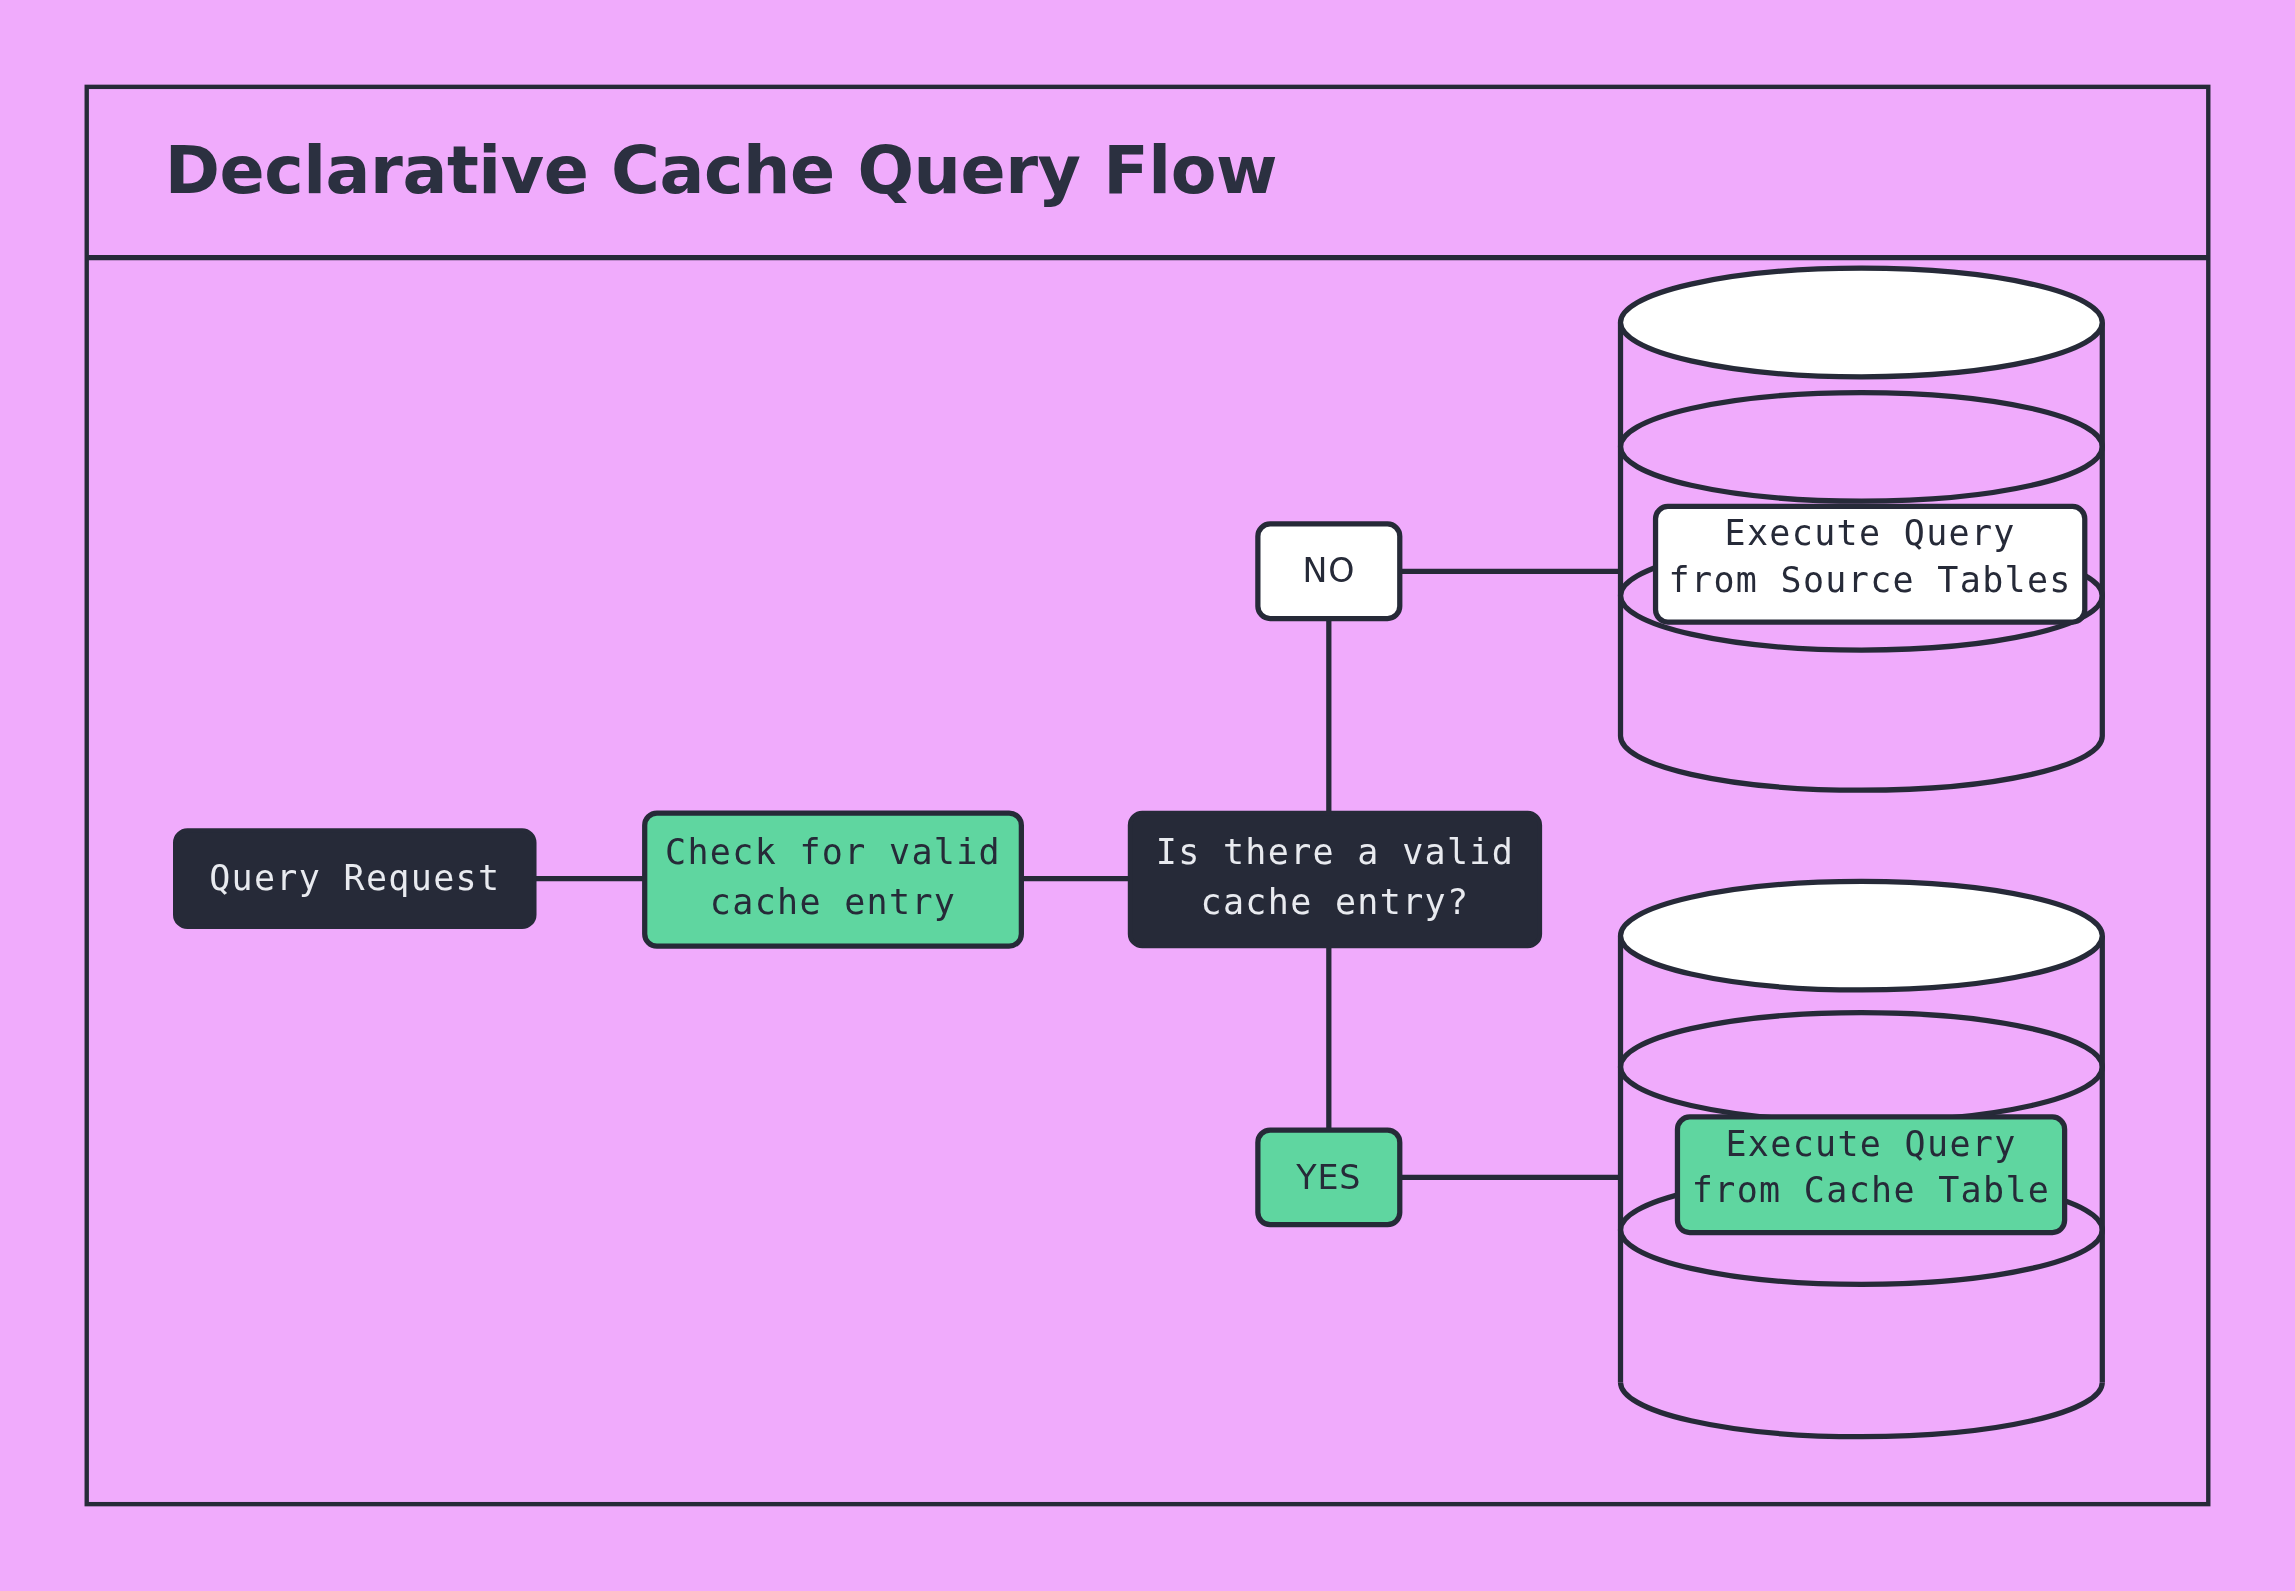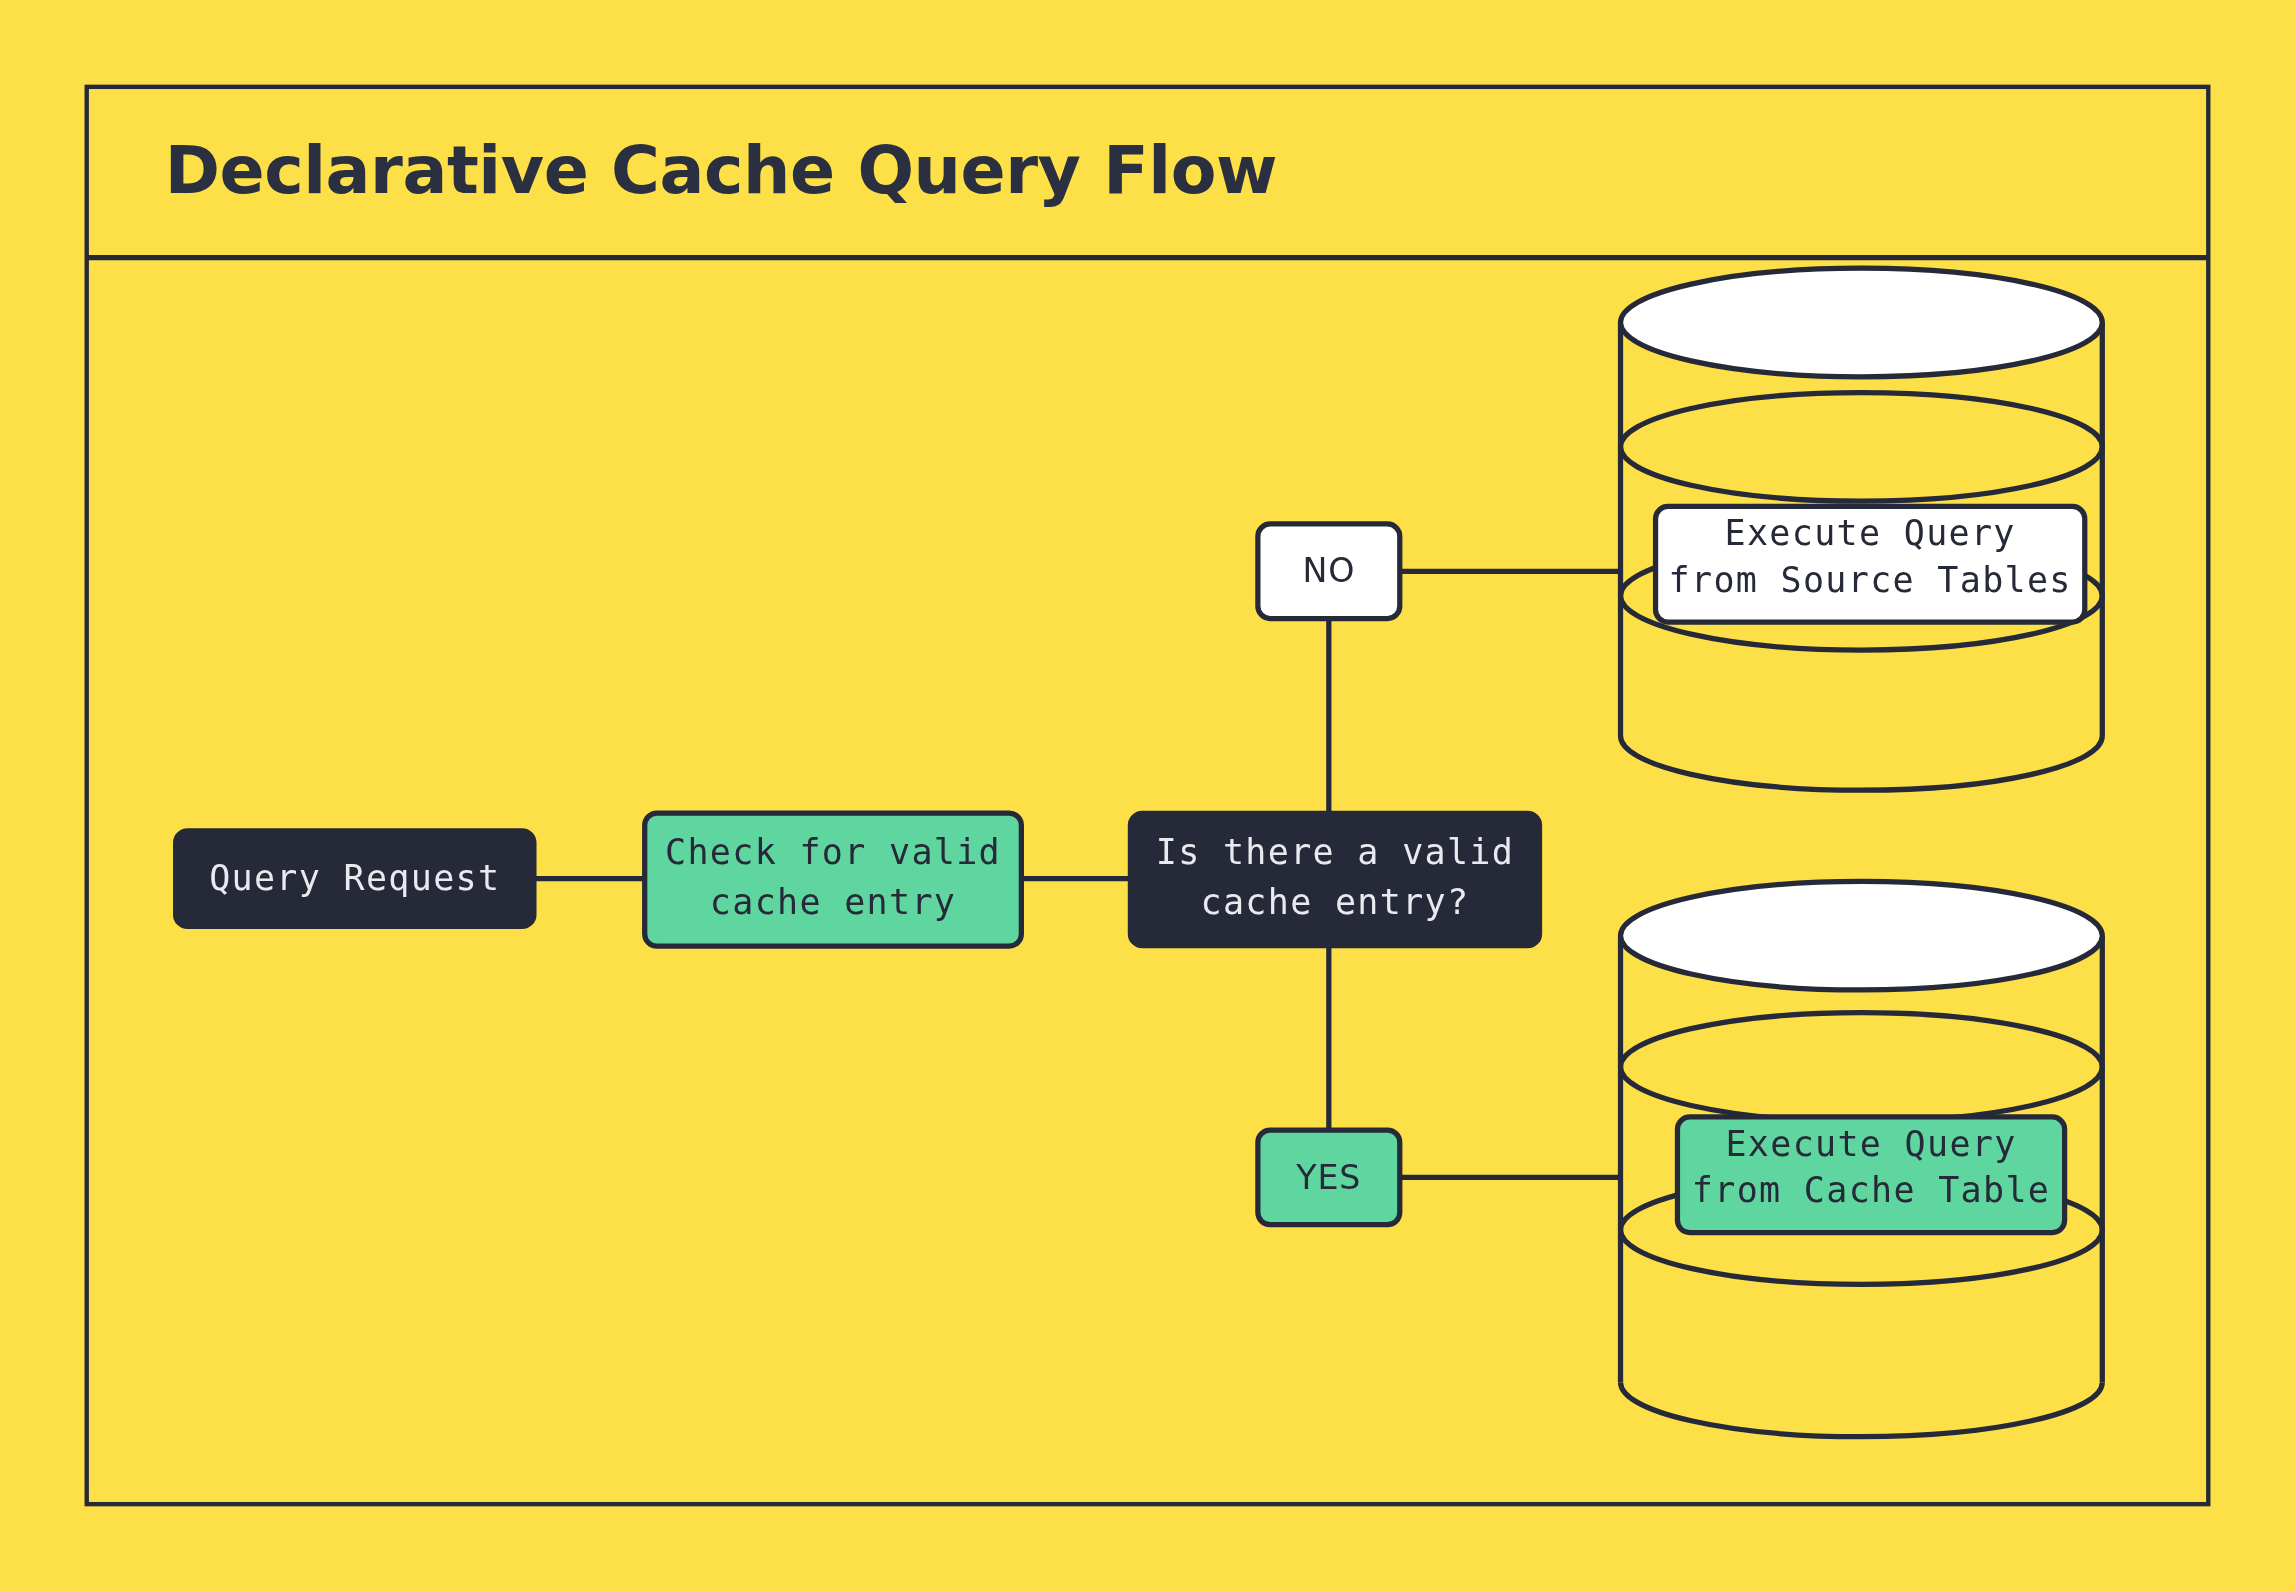--- a/index.html
+++ b/index.html
@@ -10,21 +10,21 @@
   body {
     width: 2295px;
     height: 1591px;
     font-family: "Liberation Sans", sans-serif;
     overflow: hidden;
   }
   #stage {
     position: relative;
     width: 2295px;
     height: 1591px;
-    background: #fde047;
+    background: #f0abfc;
   }
   .diagram-svg {
     position: absolute;
     top: 0;
     left: 0;
     width: 2295px;
     height: 1591px;
   }
   text {
     dominant-baseline: middle;

